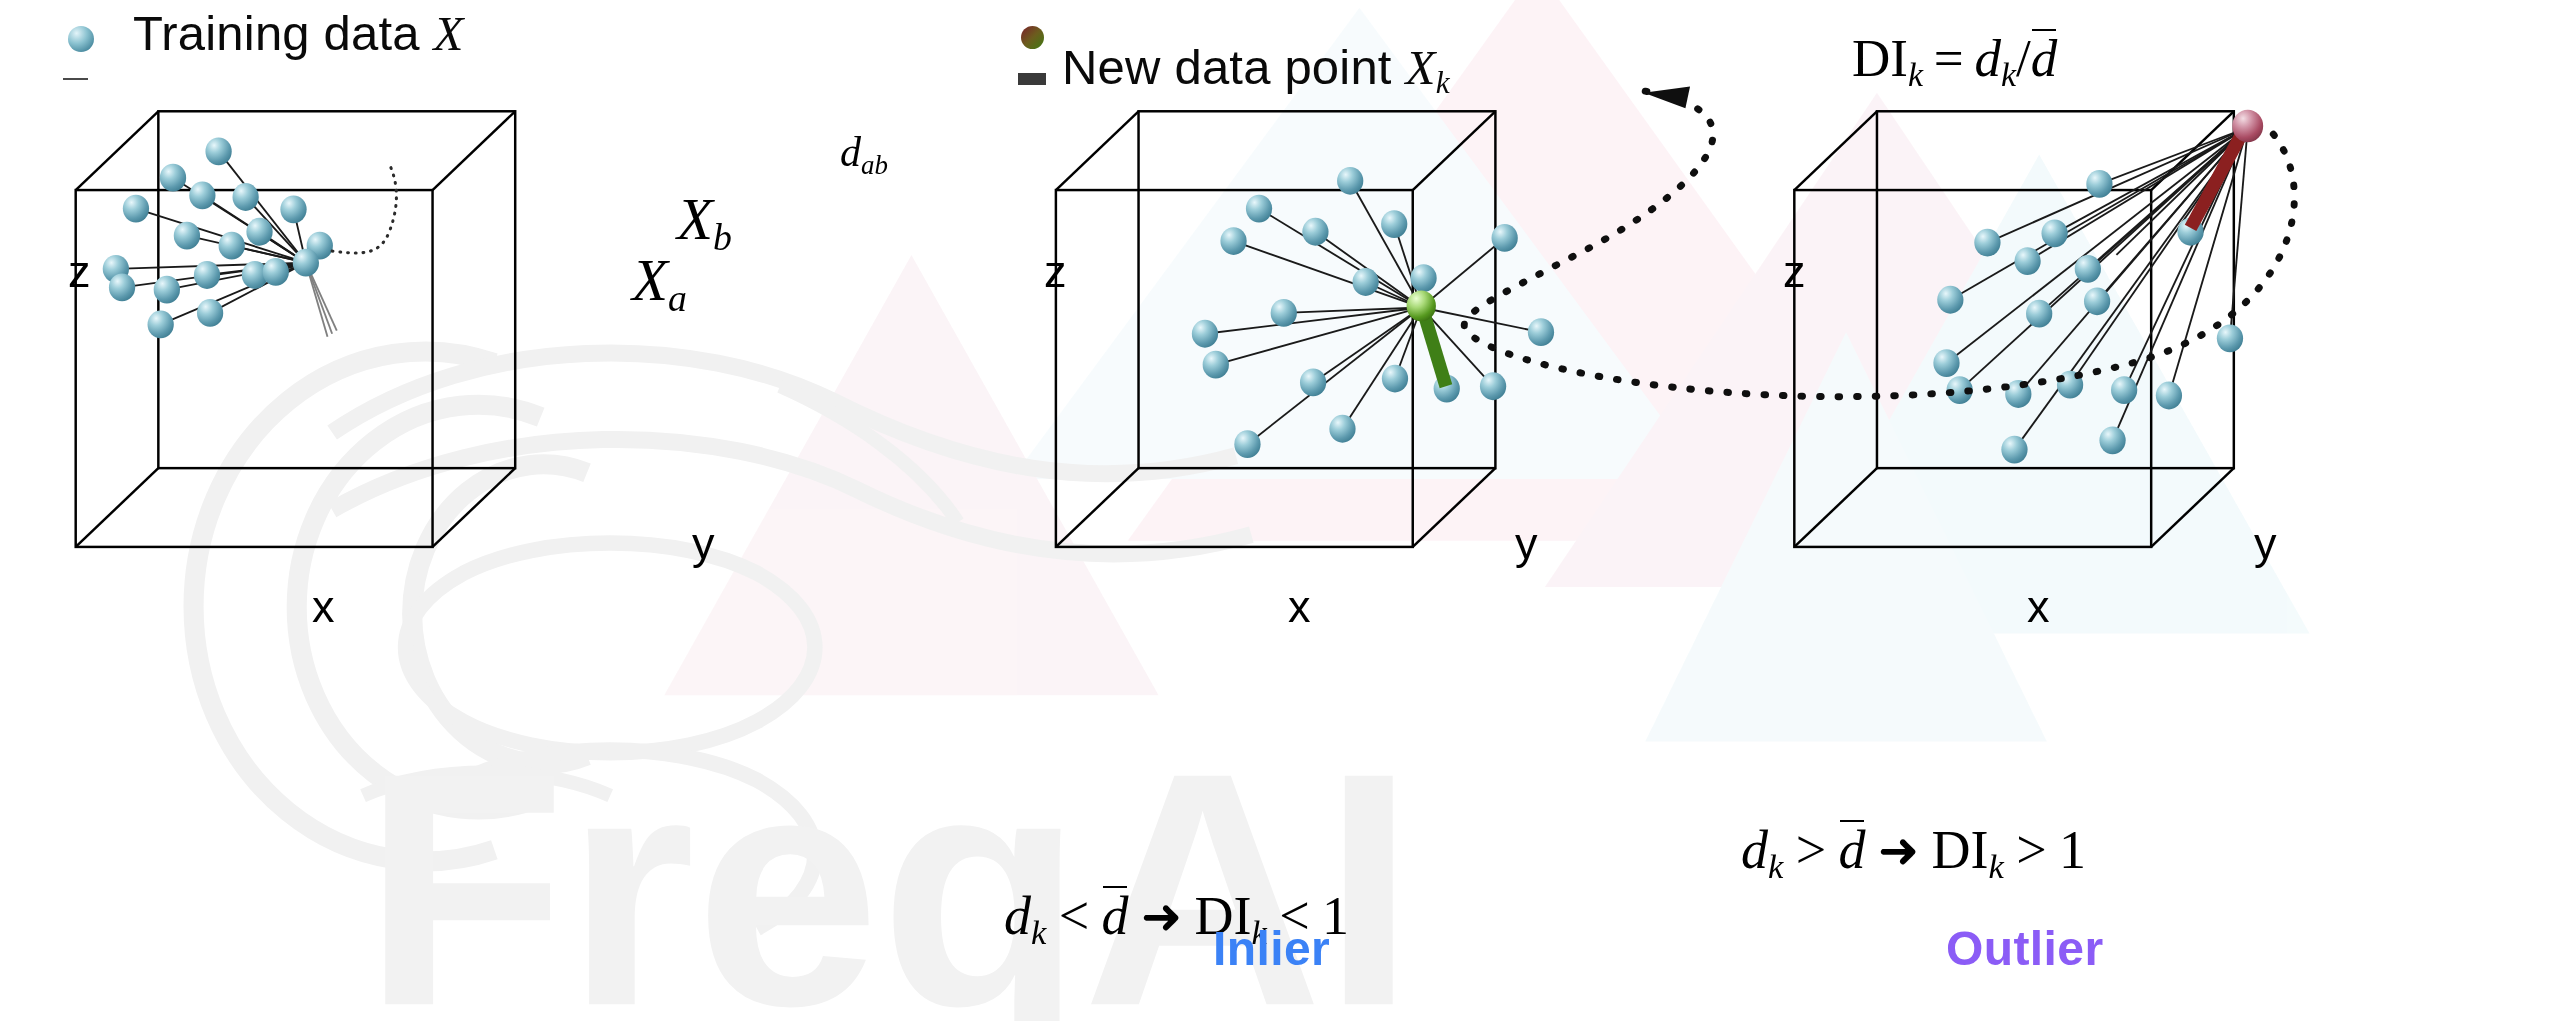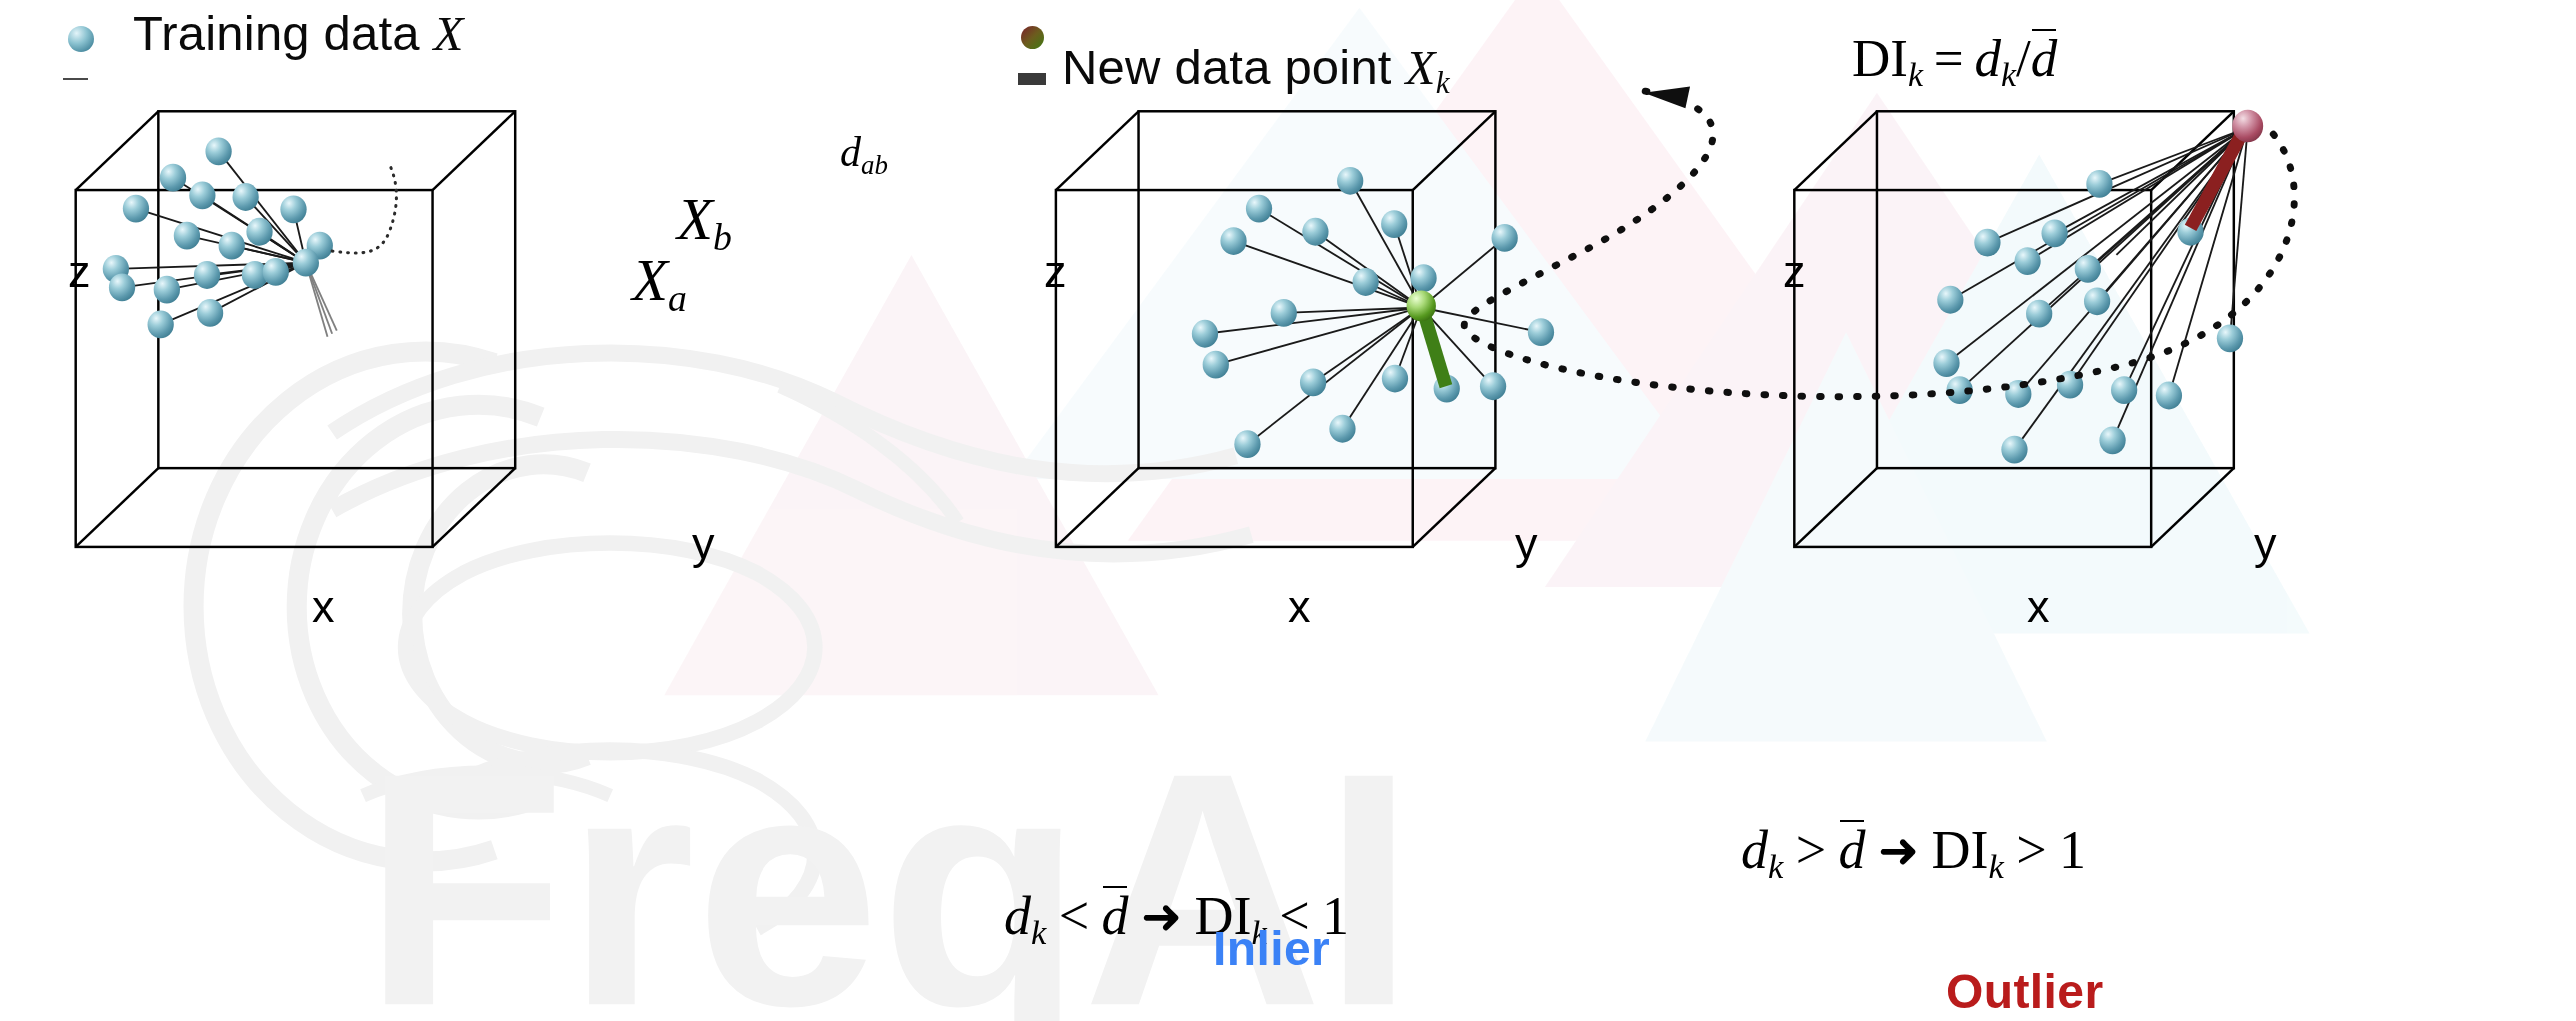--- a/index.html
+++ b/index.html
@@ -359,16 +359,16 @@
   </div>
   <div class="txt caption-word" style="left:1213px;top:921px;color:#3b82f6;">Inlier</div>
 
   <div class="txt axis-label" style="left:1783px;top:246px;">z</div>
   <div class="txt axis-label" style="left:2027px;top:581px;">x</div>
   <div class="txt axis-label" style="left:2254px;top:518px;">y</div>
 
   <div class="txt formula" style="left:1741px;top:823px;">
     <span class="mathit">d</span><span class="sub">k</span><span style="padding:0 12.4px;">&gt;</span><span class="mathit obar">d</span><span class="arrowglyph" style="padding:0 12.4px;">➜</span><span class="mathup">DI</span><span class="sub">k</span><span style="padding:0 12.4px;">&gt;</span><span class="mathup">1</span>
   </div>
-  <div class="txt caption-word" style="left:1946px;top:964px;color:#b91c1c;">Outlier</div>
+  <div class="txt caption-word" style="left:1946px;top:921px;color:#8b5cf6;">Outlier</div>
 
 </div>
 
 
 </body></html>

